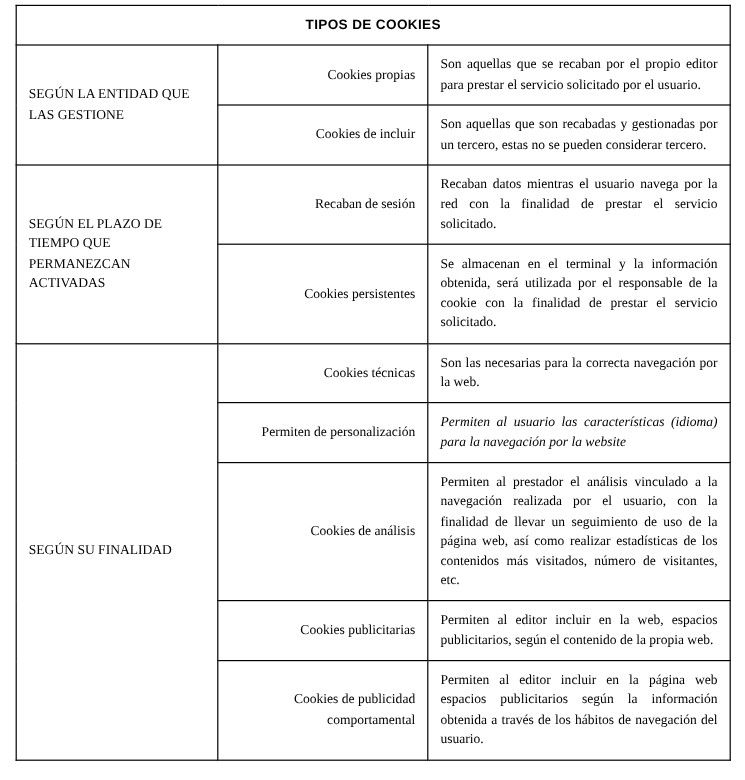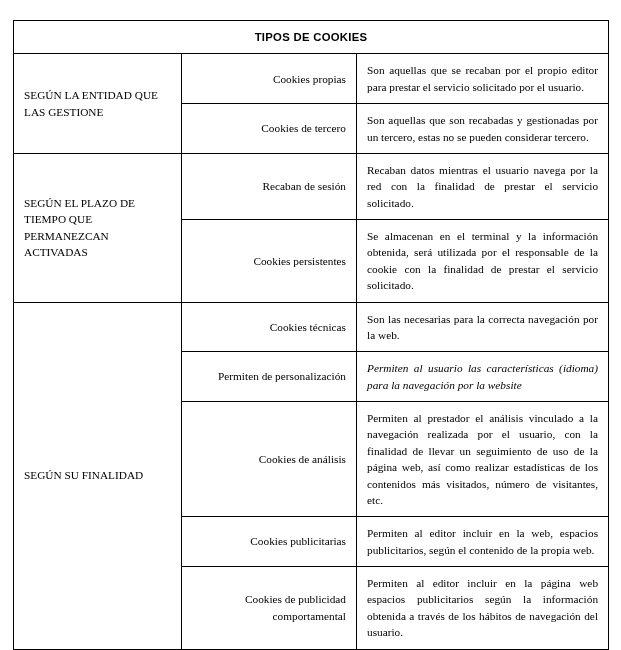--- a/index.html
+++ b/index.html
@@ -7,21 +7,21 @@
     padding: 0;
     background: #ffffff;
   }
   body {
     width: 621px;
     height: 650px;
     font-family: "Liberation Serif", serif;
     color: #000000;
   }
   #cookie-table-wrap {
-    padding: 20px 13px 0 13px;
+    padding: 4px 13px 0 13px;
     box-sizing: border-box;
   }
   table.cookie-table {
     border-collapse: collapse;
     width: 595px;
     table-layout: fixed;
     border: 1.5px solid #000;
   }
   table.cookie-table td {
     border: 1.5px solid #000;
@@ -73,21 +73,21 @@
       <tr>
         <td class="title-cell" colspan="3">TIPOS DE COOKIES</td>
       </tr>
 
       <tr>
         <td class="category-cell" rowspan="2">SEGÚN LA ENTIDAD QUE LAS GESTIONE</td>
         <td class="type-cell">Cookies propias</td>
         <td class="desc-cell">Son aquellas que se recaban por el propio editor para prestar el servicio solicitado por el usuario.</td>
       </tr>
       <tr>
-        <td class="type-cell">Cookies de tercero</td>
+        <td class="type-cell">Cookies de incluir</td>
         <td class="desc-cell">Son aquellas que son recabadas y gestionadas por un tercero, estas no se pueden considerar tercero.</td>
       </tr>
 
       <tr>
         <td class="category-cell" rowspan="2">SEGÚN EL PLAZO DE TIEMPO QUE PERMANEZCAN ACTIVADAS</td>
         <td class="type-cell">Recaban de sesión</td>
         <td class="desc-cell">Recaban datos mientras el usuario navega por la red con la finalidad de prestar el servicio solicitado.</td>
       </tr>
       <tr>
         <td class="type-cell">Cookies persistentes</td>

